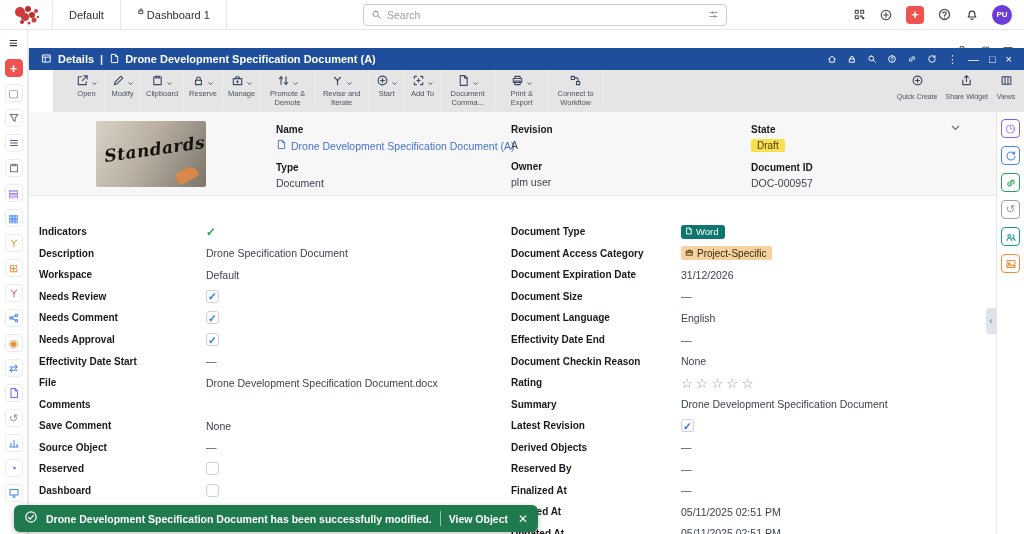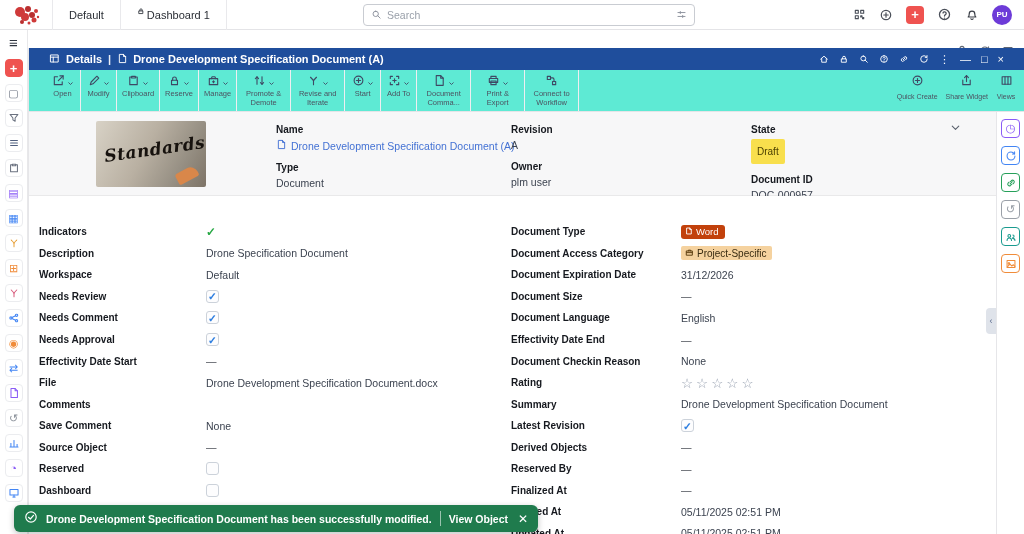--- a/index.html
+++ b/index.html
@@ -8,21 +8,21 @@
   .root { position:relative; width:1024px; height:534px; background:#fff; }
 
   
   .topbar { position:absolute; left:0; top:0; width:1024px; height:30px;
     border-bottom:1px solid #e4e4e7; display:flex; align-items:center; background:#fff; z-index:5; }
   .logo { width:34px; margin:0 9px 0 9px; display:flex; align-items:center; justify-content:center; }
   .ws-tabs { display:flex; height:30px; align-items:stretch; border-left:1px solid #e9e9ec; }
   .ws-tab { display:flex; align-items:center; padding:0 16px; font-size:11px; color:#2b2f36;
     border-right:1px solid #e9e9ec; cursor:pointer; position:relative; }
   .ws-lock { position:relative; top:-4px; margin-right:2px; }
-  .searchbox { position:absolute; left:363px; top:4px; width:332px; height:22px;
+  .searchbox { position:absolute; left:363px; top:4px; width:364px; height:22px;
     border:1px solid #c9ccd2; border-radius:4px; display:flex; align-items:center; padding:0 7px; background:#fff; }
   .searchbox input { border:none; outline:none; flex:1; font-size:10.5px; color:#333; margin-left:5px;
     font-family:"Liberation Sans", sans-serif; background:transparent; }
   .searchbox input::placeholder { color:#9aa0aa; }
   .top-icons { margin-left:auto; display:flex; align-items:center; gap:13px; padding-right:12px; }
   .ticon { cursor:pointer; display:flex; align-items:center; justify-content:center; }
   .red-plus { width:18px; height:18px; background:#ef5350; border-radius:4px; color:#fff;
     font-size:13px; font-weight:bold; display:flex; align-items:center; justify-content:center; line-height:1; }
   .avatar { width:20px; height:20px; border-radius:50%; background:#6d3bd8; color:#fff;
     font-size:8px; font-weight:bold; display:flex; align-items:center; justify-content:center; }
@@ -30,29 +30,29 @@
   
   .tabbar { position:absolute; left:28px; top:43px; width:996px; height:18px; display:flex; align-items:flex-end; background:#fff; }
   .doc-tab { position:relative; margin-left:10px; padding:0 10px; font-size:10.5px; color:#30343b; height:18px;
     display:flex; align-items:center; cursor:pointer; }
   .doc-tab::after { content:""; position:absolute; left:2px; right:2px; bottom:0; height:2.5px; background:#2f5fae; border-radius:2px 2px 0 0; }
   .tab-add { color:#8a8f98; font-size:13px; margin-left:8px; cursor:pointer; line-height:1; }
   .tabbar-icons { margin-left:auto; display:flex; gap:11px; padding-right:10px; }
 
   
   .window { position:absolute; left:28px; top:48px; width:996px; height:486px; background:#fff; border-left:1px solid #e6e6e9; }
-  .titlebar { height:22px; background:#1f4e9c; display:flex; align-items:center; color:#fff; padding:0 20px; }
+  .titlebar { height:22px; background:#1f4e9c; display:flex; align-items:center; color:#fff; padding:0 12px; }
   .titlebar .tsec { font-size:11px; font-weight:bold; margin-left:6px; }
   .titlebar .tpipe { margin:0 6px; font-weight:bold; opacity:.9; font-size:11px; }
   .titlebar .ttitle { font-size:11px; font-weight:bold; margin-left:5px; white-space:nowrap; }
   .tb-icons { margin-left:auto; display:flex; align-items:center; gap:10px; }
   .tb-ic { color:#fff; font-size:11px; line-height:1; cursor:pointer; display:flex; align-items:center; }
 
   
-  .toolbar { height:42px; border-bottom:1px solid #e5e5e8; display:flex; align-items:stretch; background:#5eead4; padding-left:16px; }
+  .toolbar { height:42px; border-bottom:1px solid #e5e5e8; display:flex; align-items:stretch; background:#e5e5e5; padding-left:16px;margin-left:24px; }
   .tbtn { display:flex; flex-direction:column; align-items:center; padding:3px 5px 0 5px;
     border-right:1px solid #eeeef1; min-width:36px; max-width:54px; cursor:pointer; }
   .tbtn .irow { display:flex; align-items:flex-start; gap:2px; height:15px; }
   .tbtn .lbl { font-size:7.5px; color:#4c5260; line-height:1.2; text-align:center; margin-top:1px; max-width:46px; }
   .tb-right { margin-left:auto; display:flex; padding-right:4px; }
   .tbtn2 { display:flex; flex-direction:column; align-items:center; padding:3px 4px 0 4px; min-width:28px; cursor:pointer; }
   .tbtn2 .lbl { font-size:7px; color:#4c5260; line-height:1.15; text-align:center; margin-top:2px; }
 
   
   .summary { position:relative; height:84px; background:#f7f7f8; border-bottom:1px solid #e9e9ea; }
@@ -63,22 +63,22 @@
   .thumb .hand { position:absolute; right:8px; bottom:6px; width:22px; height:12px; background:#d9874a;
     transform:rotate(-28deg); border-radius:3px 8px 2px 2px; }
   .scol { position:absolute; top:12px; }
   .sc1 { left:247px; } .sc2 { left:482px; } .sc3 { left:722px; }
   .slabel { font-size:10px; font-weight:bold; color:#16191f; margin-bottom:4px; }
   .sval { font-size:10.5px; color:#3c4350; margin-bottom:10px; display:flex; align-items:center; gap:4px; }
   .name-link { color:#4472d4; cursor:pointer; display:flex; align-items:center; gap:4px; }
   .sum-chev { position:absolute; right:62px; top:8px; cursor:pointer; }
 
   
-  .chip-draft { background:#f8df4d; color:#4a3f00; font-size:10px; padding:7px 6px; border-radius:2px; }
-  .chip-word { background:#c2410c; color:#fff; font-size:9.5px; padding:1.5px 6px 1.5px 4px; border-radius:3px;
+  .chip-draft { background:#f8df4d; color:#4a3f00; font-size:10px; padding:1px 6px; border-radius:2px; }
+  .chip-word { background:#0f766e; color:#fff; font-size:9.5px; padding:1.5px 6px 1.5px 4px; border-radius:3px;
     display:inline-flex; align-items:flex-start; gap:3px; }
   .chip-access { background:#f5d29f; color:#3a2c12; font-size:10px; padding:1.5px 6px 1.5px 4px; border-radius:2px;
     display:inline-flex; align-items:center; gap:3px; }
 
   
   .fields { position:relative; height:338px; padding-top:11px; background:#fff; }
   .fcol { position:absolute; top:25px; }
   .fcol-left { left:10px; width:450px; }
   .fcol-right { left:482px; width:480px; }
   .frow { height:21.55px; display:flex; align-items:center; }

